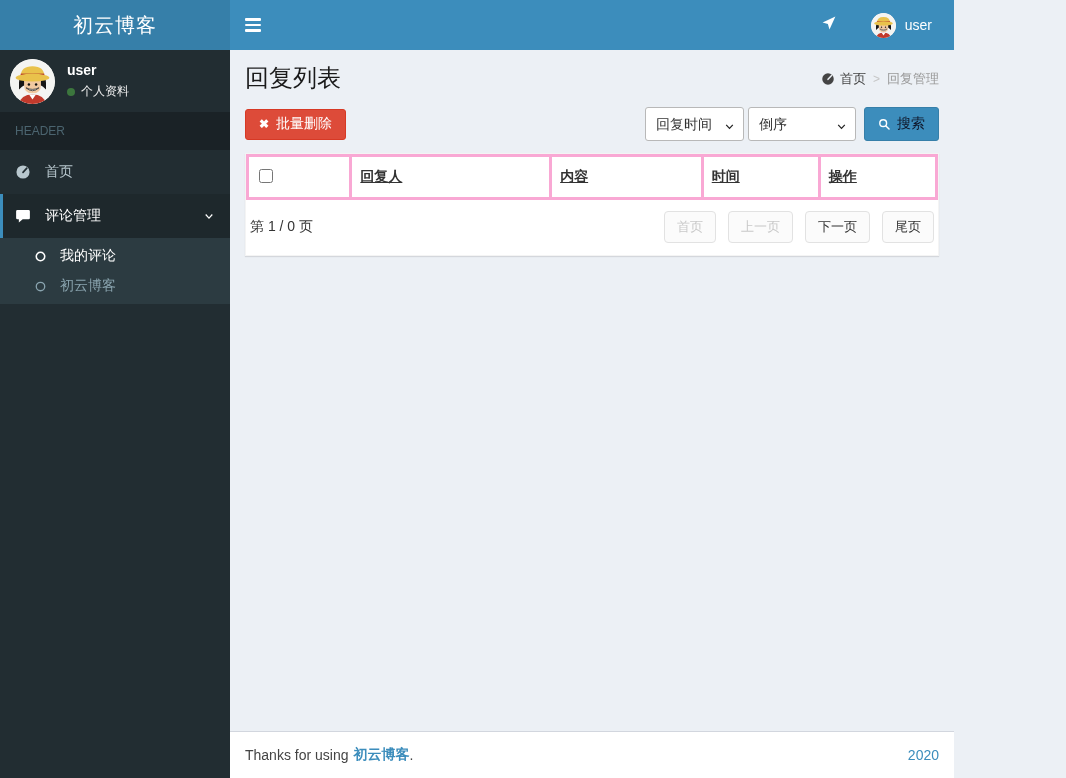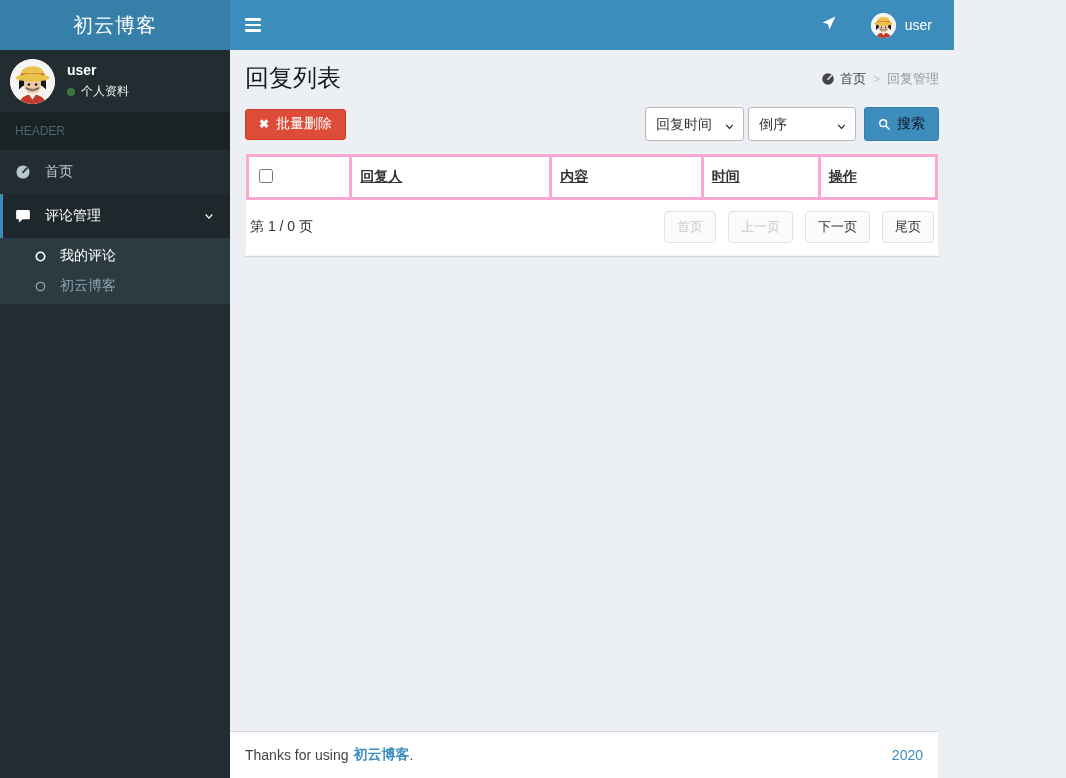--- a/index.html
+++ b/index.html
@@ -86,21 +86,21 @@
   th input[type=checkbox] { width:14px; height:14px; cursor:pointer; }
 
   .box-footer { display:flex; align-items:center; padding:11px 4px 12px; }
   .page-info { font-size:14px; color:#333; }
   .pg-buttons { margin-left:auto; display:flex; gap:12px; padding-right:0; }
   .pg-btn { background:#fbfbfb; border:1px solid #e2e2e2; border-radius:4px; padding:6px 12px;
             font-size:13px; color:#333; cursor:pointer; font-family:inherit; }
   .pg-btn.disabled { color:#c9c9c9; cursor:default; }
 
   
-  .main-footer { position:absolute; bottom:0; left:230px; right:16px; height:47px; background:#fff;
+  .main-footer { position:absolute; bottom:0; left:230px; right:0; height:47px; background:#fff;
                  border-top:1px solid #d2d6de; display:flex; align-items:center; padding:0 15px;
                  font-size:14px; color:#444; z-index:10; }
   .footer-brand { color:#3c8dbc; font-weight:bold; margin-left:5px; cursor:pointer; }
   .footer-year { margin-left:auto; color:#3c8dbc; }
 </style>
 </head>
 <body>
 
 <svg width="0" height="0" style="position:absolute">
   <defs>

